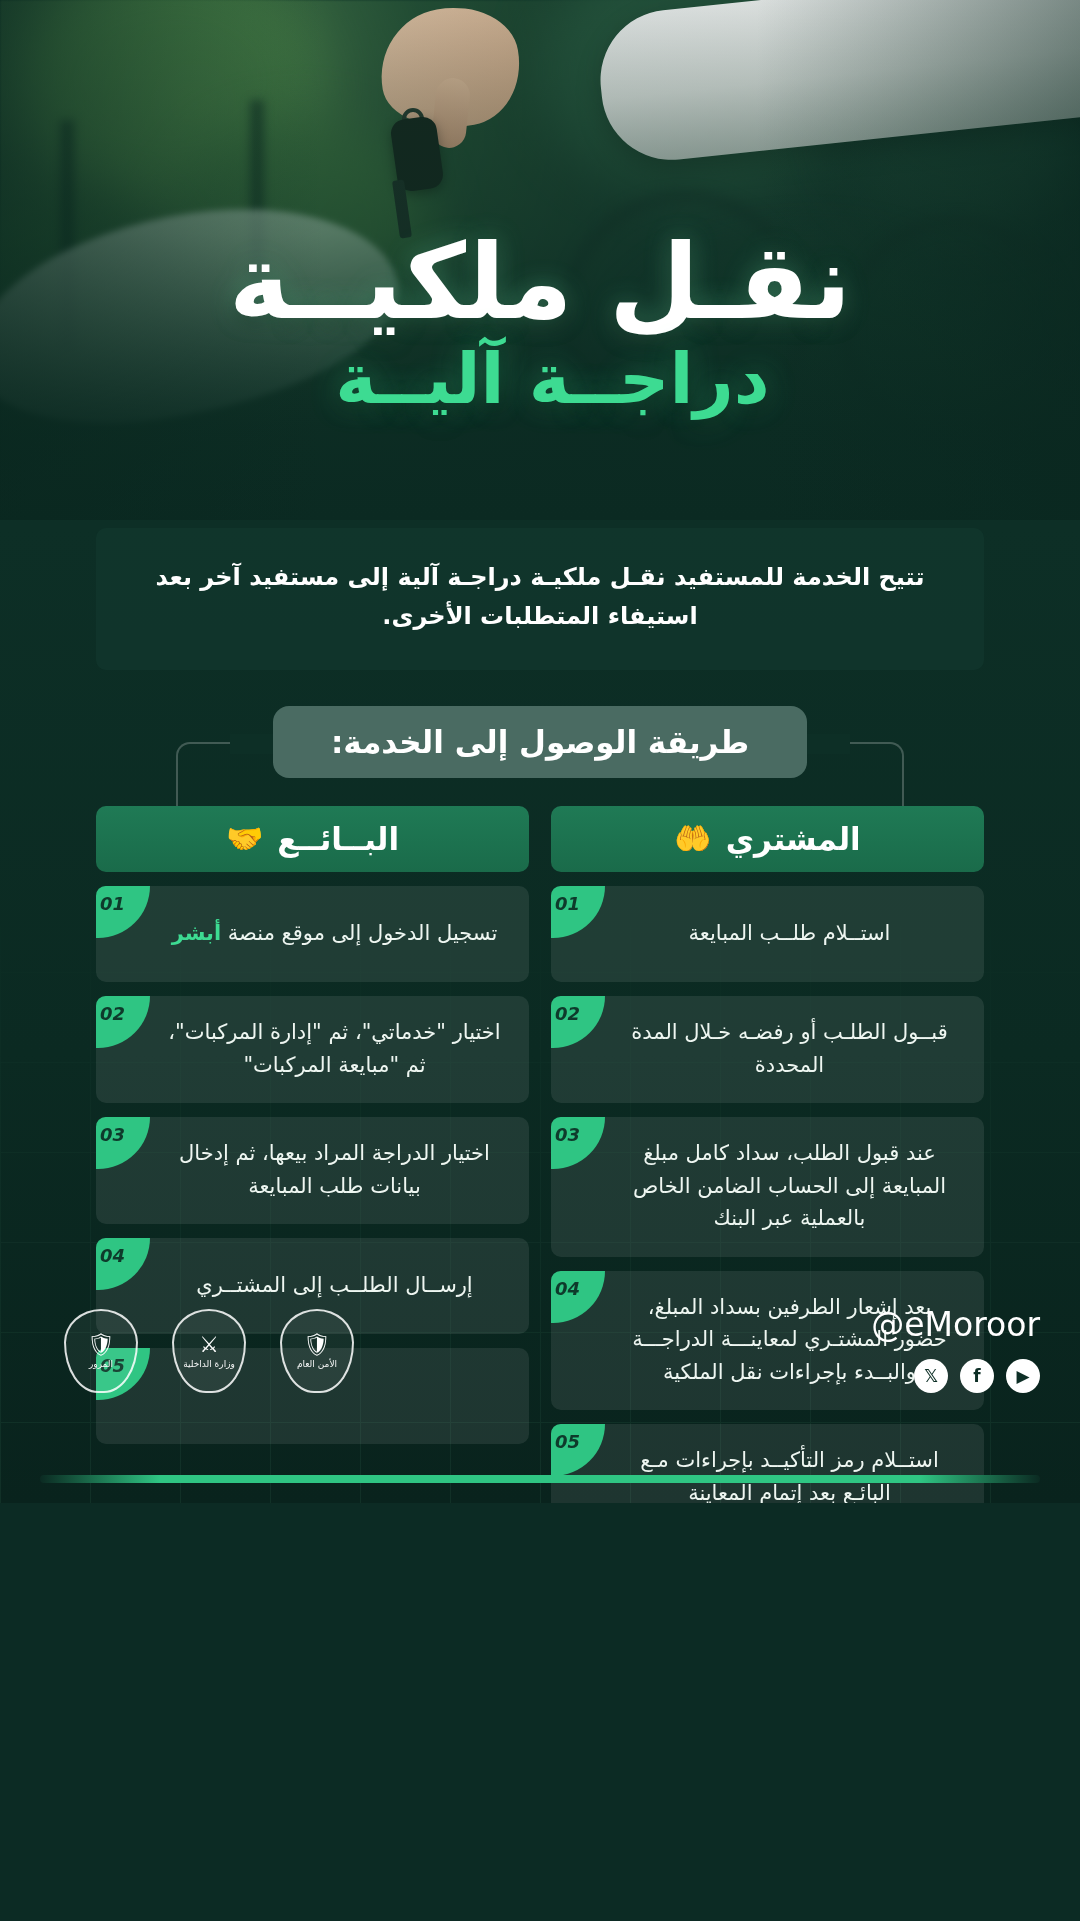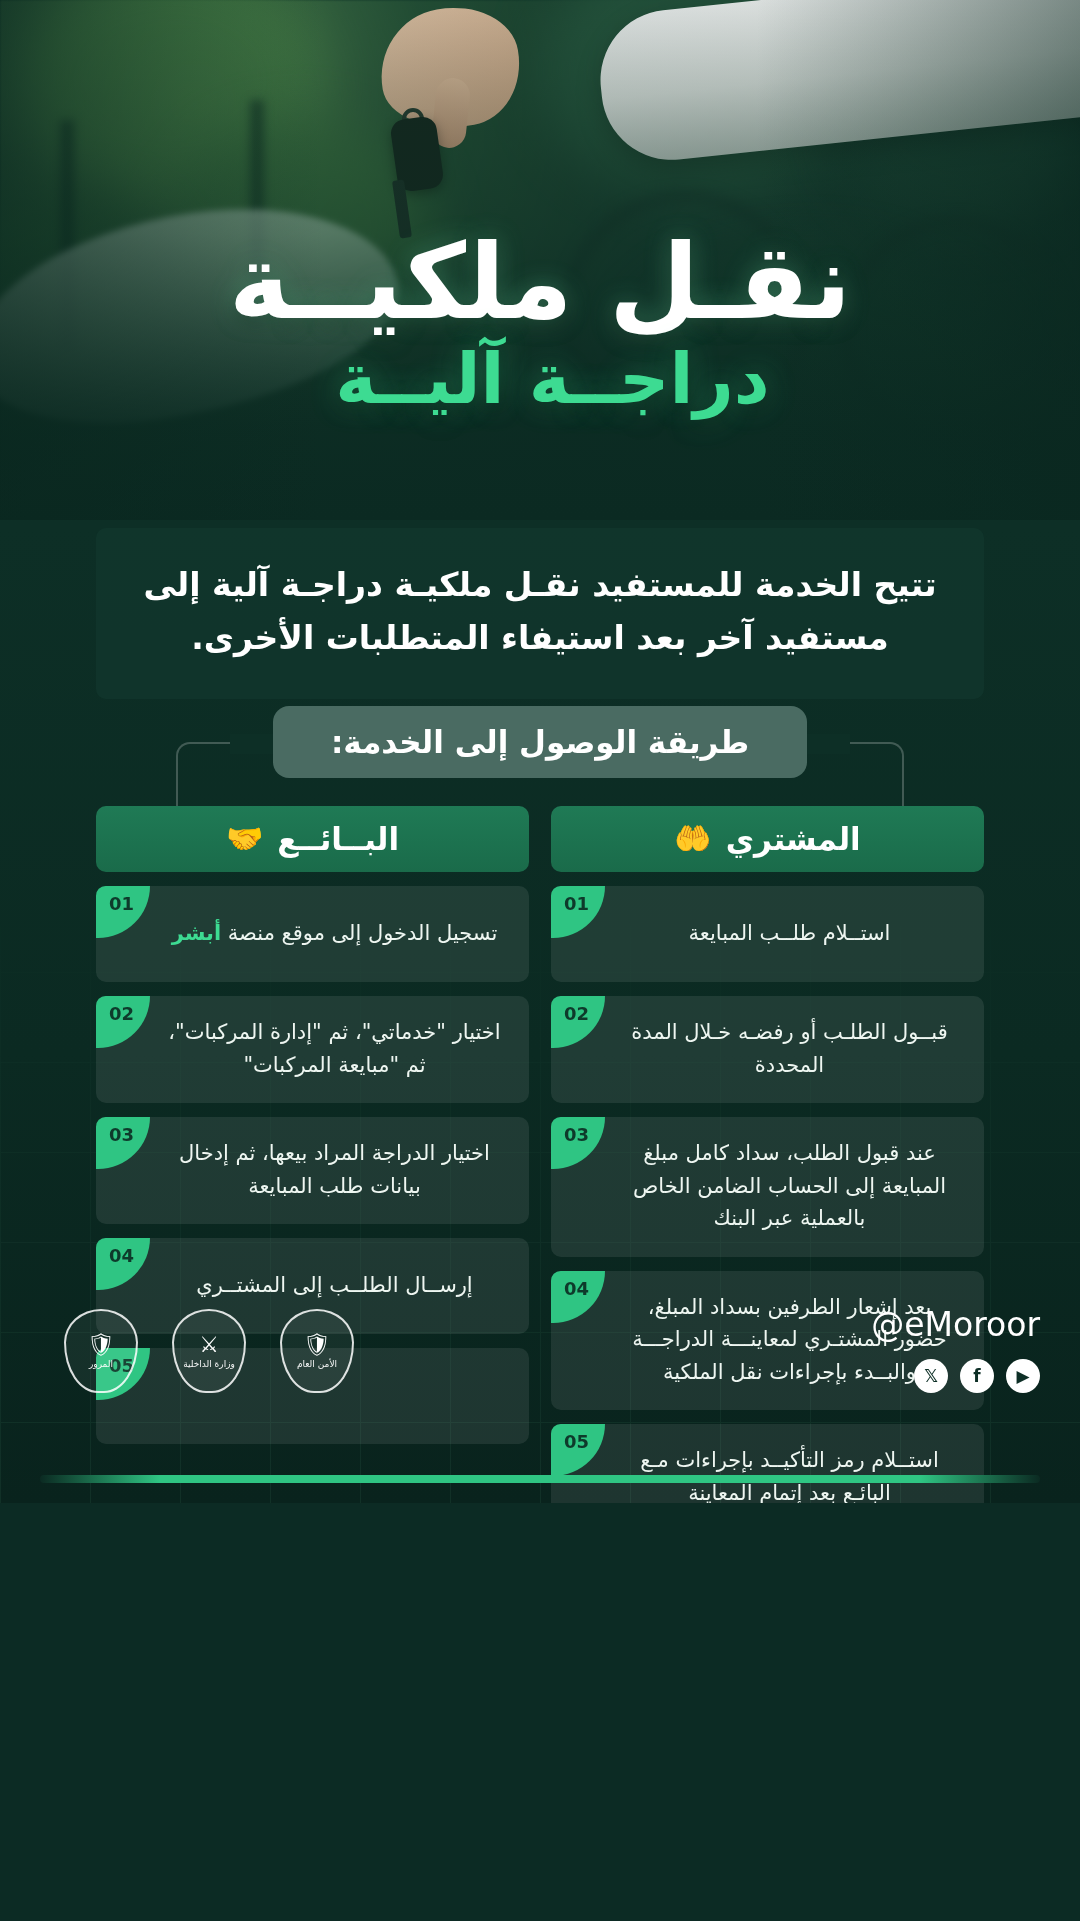--- a/index.html
+++ b/index.html
@@ -180,21 +180,21 @@
     position: absolute;
     top: 528px; left: 96px;
     width: 888px;
     background: rgba(18,56,46,0.72);
     border-radius: 10px;
     padding: 30px 40px 34px;
     z-index: 5;
   }
   .desc-text {
     color: #ffffff;
-    font-size: 33px;
+    font-size: 24px;
     font-weight: bold;
     line-height: 1.62;
     text-align: center;
   }
 
   
   .how-wrap {
     position: absolute;
     top: 706px; left: 0; width: 1080px;
     display: flex; justify-content: center;
@@ -280,22 +280,23 @@
     top: 0; left: 0;
     width: 54px; height: 52px;
     background: #2fc583;
     border-radius: 10px 0 54px 0;
     color: #0e3a2b;
     font-size: 18px;
     font-weight: bold;
     display: flex;
     align-items: flex-start;
     justify-content: flex-start;
-    padding: 7px 0 0 13px;
+    padding: 7px 0 0 4px;
     direction: ltr;
+    font-style: italic;
   }
 
   
   .footer {
     position: absolute;
     left: 0; bottom: 0; width: 1080px; height: 220px;
     z-index: 6;
   }
   .handle {
     position: absolute;

